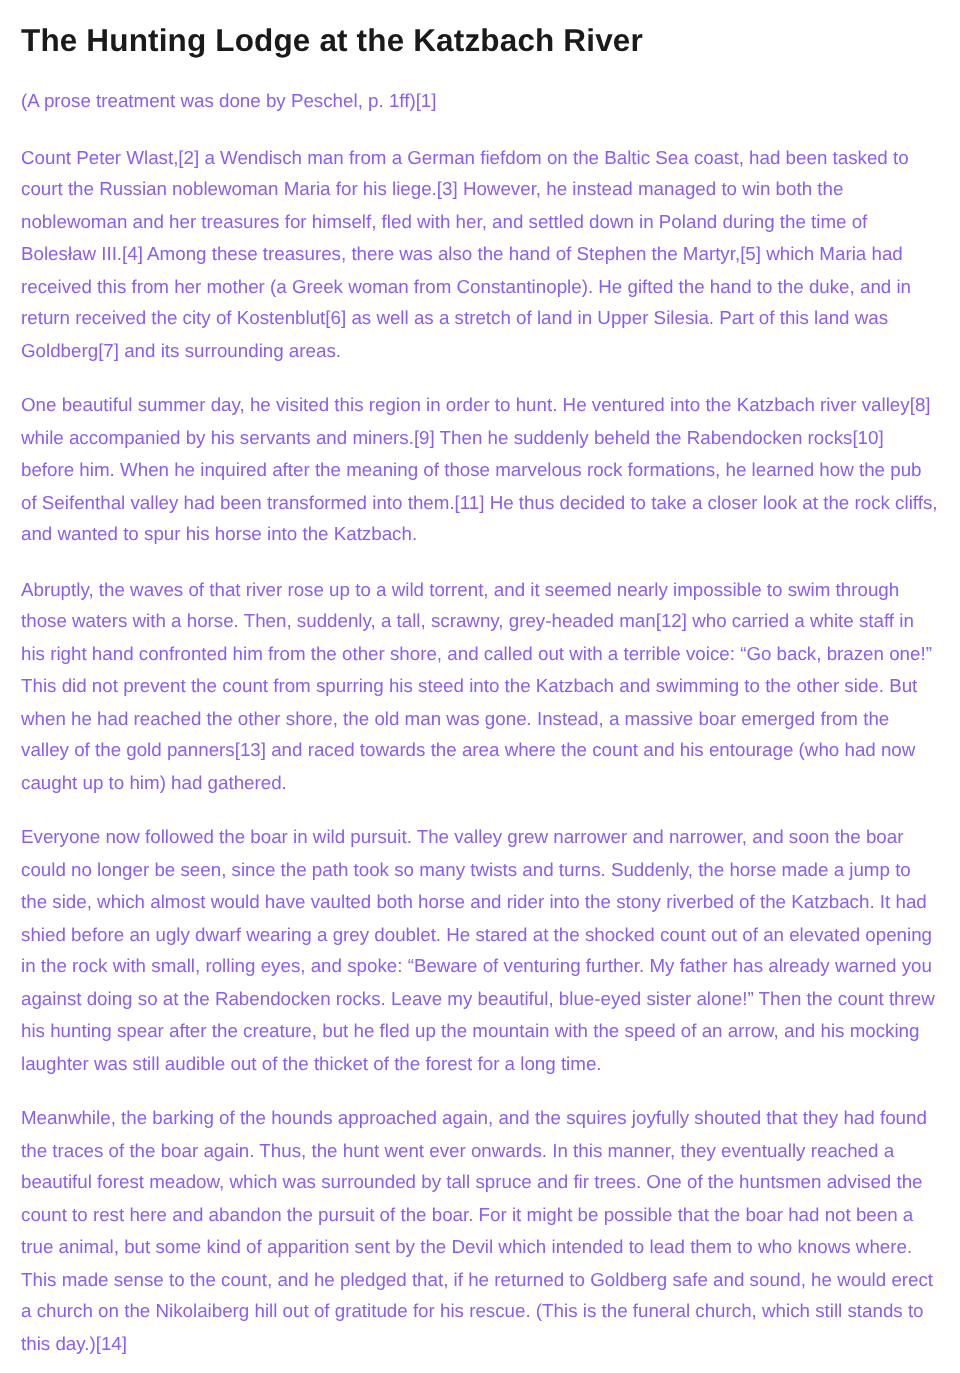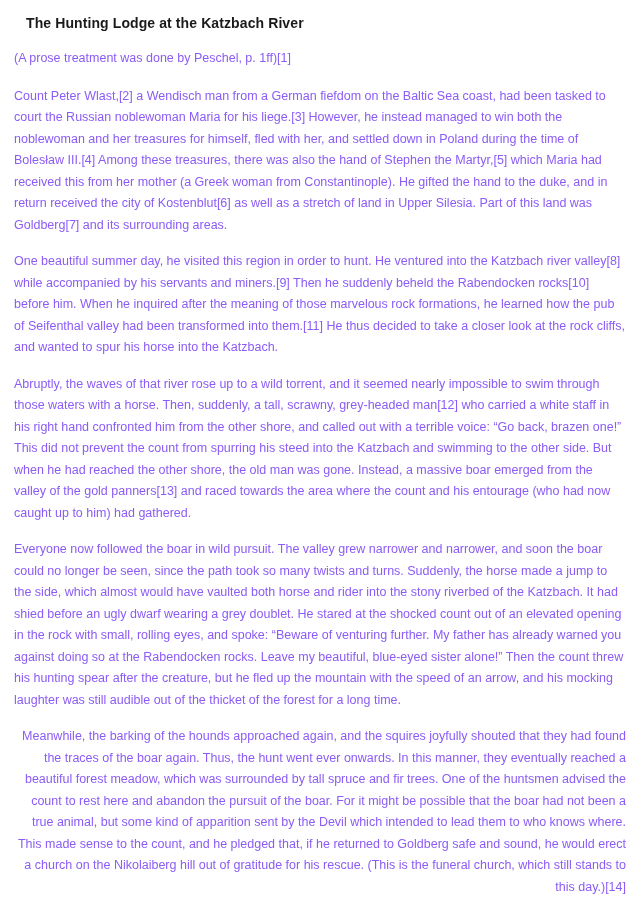--- a/index.html
+++ b/index.html
@@ -13,40 +13,39 @@
     font-family: "Liberation Sans", sans-serif;
     color: #333333;
     overflow: hidden;
   }
   .page {
     padding: 10px 14px 0 14px;
     box-sizing: border-box;
     width: 640px;
   }
   .title {
-    font-size: 14px;
+    font-size: 21px;
     font-weight: bold;
     color: #1a1a1a;
-    margin: 4px 0 16px 12px;
+    margin: 4px 0 16px 0;
     line-height: 1.3;
     letter-spacing: 0.1px;
   }
   .para {
     font-size: 12.5px;
     line-height: 1.72;
     color: #8b5cf6;
     margin: 0 0 15px 0;
     text-align: left;
   }
   .para.attribution {
     margin-bottom: 16px;
   }
   .last {
     margin-bottom: 0;
-    text-align: right;
   }
 </style>
 </head>
 <body>
 
 <div class="page">
   <h1 class="title">The Hunting Lodge at the Katzbach River</h1>
   <p class="para attribution">(A prose treatment was done by Peschel, p. 1ff)[1]</p>
   <p class="para">Count Peter Wlast,[2] a Wendisch man from a German fiefdom on the Baltic Sea coast, had been tasked to court the Russian noblewoman Maria for his liege.[3] However, he instead managed to win both the noblewoman and her treasures for himself, fled with her, and settled down in Poland during the time of Bolesław III.[4] Among these treasures, there was also the hand of Stephen the Martyr,[5] which Maria had received this from her mother (a Greek woman from Constantinople). He gifted the hand to the duke, and in return received the city of Kostenblut[6] as well as a stretch of land in Upper Silesia. Part of this land was Goldberg[7] and its surrounding areas.</p>
   <p class="para">One beautiful summer day, he visited this region in order to hunt. He ventured into the Katzbach river valley[8] while accompanied by his servants and miners.[9] Then he suddenly beheld the Rabendocken rocks[10] before him. When he inquired after the meaning of those marvelous rock formations, he learned how the pub of Seifenthal valley had been transformed into them.[11] He thus decided to take a closer look at the rock cliffs, and wanted to spur his horse into the Katzbach.</p>

